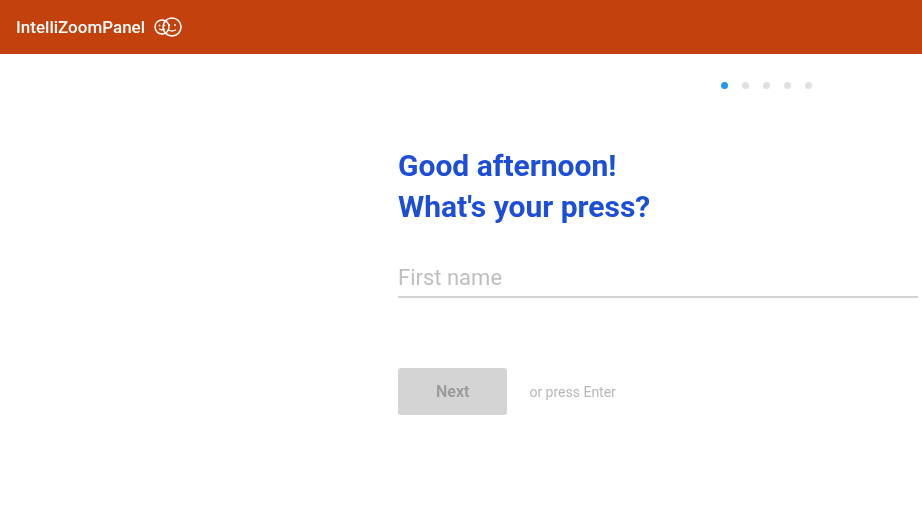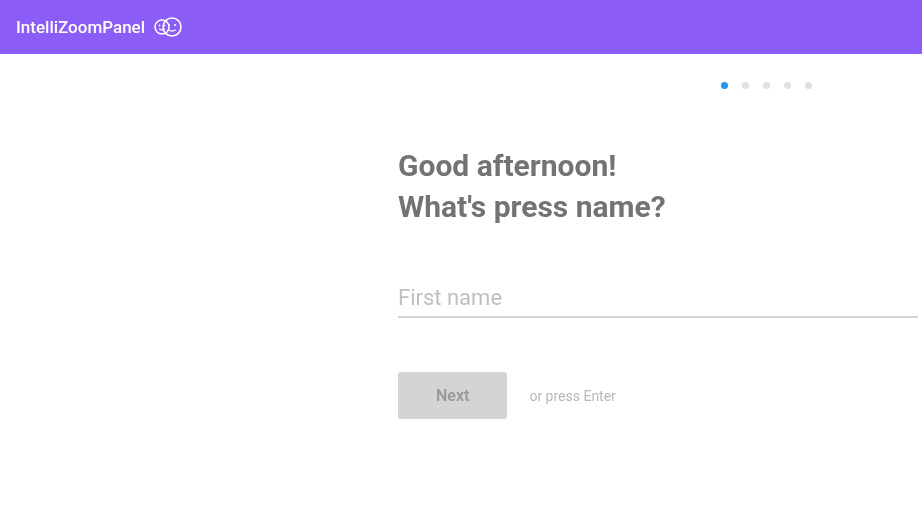--- a/index.html
+++ b/index.html
@@ -8,21 +8,21 @@
       box-sizing: border-box;
     }
     body {
       font-family: -apple-system, BlinkMacSystemFont, "Segoe UI", Roboto, Helvetica, Arial, sans-serif;
       background: #ffffff;
       width: 922px;
       height: 508px;
       overflow: hidden;
     }
     .header {
-      background: #8b5cf6;
+      background: #c2410c;
       height: 54px;
       display: flex;
       align-items: center;
       padding: 0 16px;
     }
     .brand {
       color: #ffffff;
       font-size: 17px;
       font-weight: 500;
       display: flex;
@@ -53,26 +53,26 @@
     .dot.active {
       background: #2196f3;
     }
     .form-area {
       margin-left: 398px;
       margin-top: 68px;
     }
     .heading {
       font-size: 30px;
       font-weight: 700;
-      color: #737373;
+      color: #1d4ed8;
       line-height: 1.35;
-      margin-bottom: 52px;
+      margin-bottom: 32px;
     }
     .input-group {
-      margin-bottom: 54px;
+      margin-bottom: 70px;
     }
     .text-input {
       width: 520px;
       border: none;
       border-bottom: 2px solid #d4d4d4;
       font-size: 22px;
       padding: 6px 0;
       outline: none;
       background: transparent;
       color: #333;
@@ -130,21 +130,21 @@
     <span class="dot active"></span>
     <span class="dot"></span>
     <span class="dot"></span>
     <span class="dot"></span>
     <span class="dot"></span>
   </div>
 
   <div class="form-area">
     <h1 class="heading">
       <span>Good afternoon!</span><br>
-      <span>What's press name?</span>
+      <span>What's your press?</span>
     </h1>
 
     <div class="input-group">
       <input type="text" class="text-input" placeholder="First name" value="" style="">
     </div>
 
 
     <div class="action-row">
       <button class="next-btn">Next</button>
       <span class="hint">or press Enter</span>

